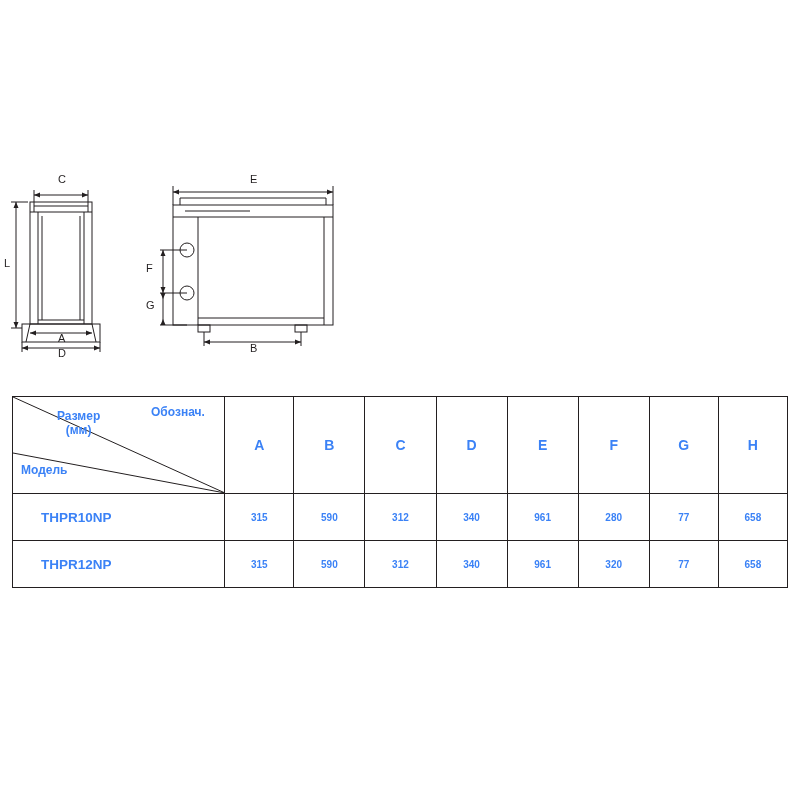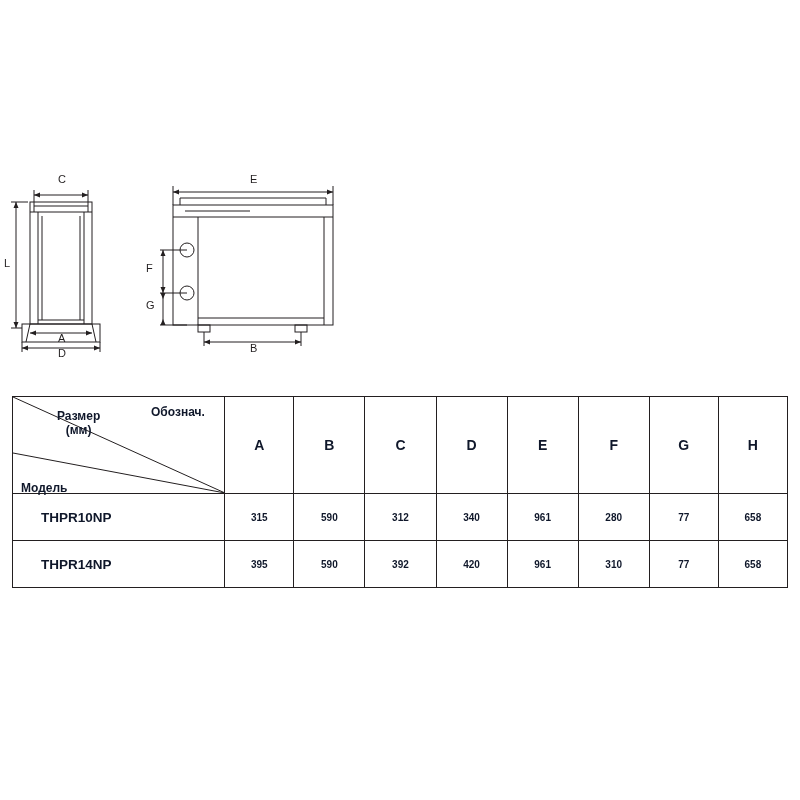--- a/index.html
+++ b/index.html
@@ -48,21 +48,21 @@
     width: 776px;
     border-collapse: collapse;
     table-layout: fixed;
   }
   .spec-table td, .spec-table th {
     border: 1px solid #231f20;
     font-size: 13px;
     text-align: center;
     vertical-align: middle;
     font-weight: bold;
-    color: #0f172a;
+    color: #3b82f6;
     padding: 0;
   }
   .spec-table .corner {
     position: relative;
     height: 96px;
     border: 1px solid #231f20;
     padding: 0;
   }
   .corner-inner {
     position: relative;
@@ -85,21 +85,21 @@
     left: 44px;
     top: 12px;
     text-align: center;
   }
   .corner-desig {
     left: 138px;
     top: 8px;
   }
   .corner-model {
     left: 8px;
-    top: 84px;
+    top: 66px;
   }
   .spec-table td.model-cell {
     text-align: left;
     padding-left: 28px;
     height: 46px;
     font-size: 13.5px;
   }
   .spec-table td.hdr {
     height: 96px;
     font-size: 14px;
@@ -271,28 +271,28 @@
         <td class="val">315</td>
         <td class="val">590</td>
         <td class="val">312</td>
         <td class="val">340</td>
         <td class="val">961</td>
         <td class="val">280</td>
         <td class="val">77</td>
         <td class="val">658</td>
       </tr>
 
-
       <tr>
-        <td class="model-cell">THPR14NP</td>
-        <td class="val">395</td>
+        <td class="model-cell">THPR12NP</td>
+        <td class="val">315</td>
         <td class="val">590</td>
-        <td class="val">392</td>
-        <td class="val">420</td>
+        <td class="val">312</td>
+        <td class="val">340</td>
         <td class="val">961</td>
-        <td class="val">310</td>
+        <td class="val">320</td>
         <td class="val">77</td>
         <td class="val">658</td>
       </tr>
+
     </tbody>
   </table>
 
 </div>
 
 </body></html>

